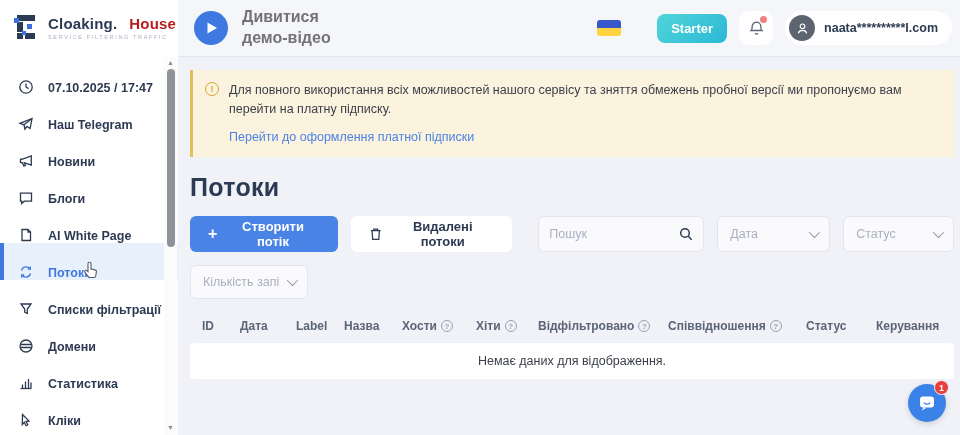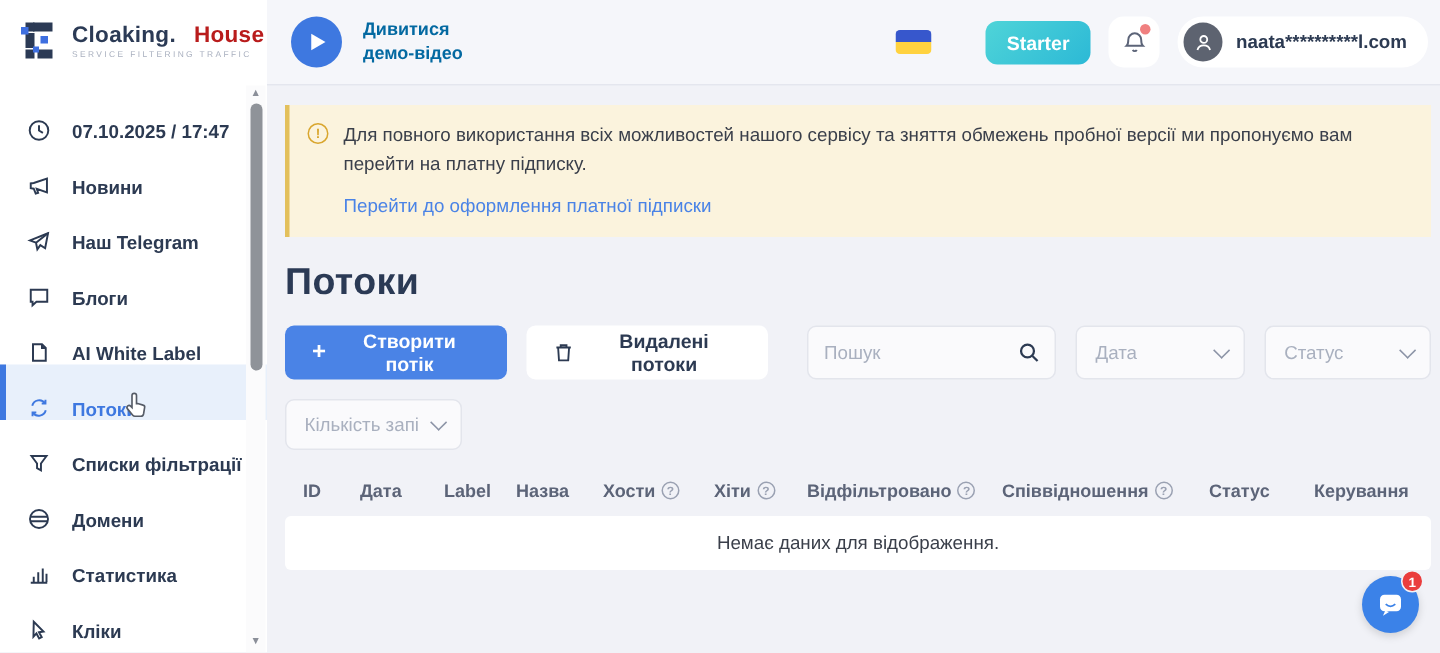--- a/index.html
+++ b/index.html
@@ -29,21 +29,21 @@
   .sb-arrow.down { bottom:2px; }
   .sb-thumb { position:absolute; left:2.5px; top:12px; width:8px; height:178px; background:#8f9399; border-radius:5px; }
 
   
   .main { flex:1; display:flex; flex-direction:column; background:#f1f2f7; position:relative; }
 
   
   .topbar { height:57px; background:#f5f6fa; border-bottom:1px solid #e4e6ee; display:flex; align-items:center; padding:0 12px 0 16px; }
   .play-btn { width:34px; height:34px; border-radius:50%; background:#3e78e0; display:flex; align-items:center; justify-content:center; cursor:pointer; flex:0 0 34px; }
   .play-btn svg { width:12px; height:12px; fill:#ffffff; margin-left:2px; }
-  .demo-label { margin-left:14px; font-size:12px; font-weight:bold; color:#0369a1; line-height:1.3; }
+  .demo-label { margin-left:14px; font-size:16px; font-weight:bold; color:#737373; line-height:1.3; }
   .topbar-right { margin-left:auto; display:flex; align-items:center; gap:12px;justify-content:center; }
   .flag { width:24px; height:16px; border-radius:3px; overflow:hidden; margin-right:24px; cursor:pointer; }
   .flag .top { height:8px; background:#3757cc; }
   .flag .bot { height:8px; background:#ffd23f; }
   .plan-badge { background:linear-gradient(135deg,#4fd4d8,#2cb9d6); color:#ffffff; font-size:13px; font-weight:bold; padding:7px 14px; border-radius:8px; cursor:pointer; }
   .bell-box { width:34px; height:34px; background:#ffffff; border-radius:10px; display:flex; align-items:center; justify-content:center; position:relative; cursor:pointer; }
   .bell-box svg { width:17px; height:17px; stroke:#5c6478; fill:none; stroke-width:1.3; }
   .bell-dot { position:absolute; top:5px; right:6px; width:7px; height:7px; border-radius:50%; background:#f08080; }
   .user-chip { background:#ffffff; border-radius:17px; height:34px; display:flex; align-items:center; gap:9px; padding:0 14px 0 4px; cursor:pointer; }
   .avatar { width:26px; height:26px; border-radius:50%; background:#5d6370; display:flex; align-items:center; justify-content:center; }
@@ -120,43 +120,43 @@
     <div class="nav-item datetime-row">
       <svg viewBox="0 0 16 16">
           <circle cx="8" cy="8" r="6.2"></circle>
           <path d="M8 4.5V8l2.6 1.6"></path>
         </svg>
       <span>07.10.2025 / 17:47</span>
     </div>
 
     <div class="nav-item">
       <svg viewBox="0 0 16 16">
-          <path d="M2.5 6.3v3.2l2 .3 1.3 3.2 1.6-.5-.9-2.6 6.8 2.3V3L4.5 6z"></path>
-        </svg>
-      <span>Новини</span>
-    </div>
-    <div class="nav-item">
-      <svg viewBox="0 0 16 16">
           <path d="M14 2.5 2 7.3l4 1.5.9 4.4 2-2.8 3.2 2.1z"></path>
           <path d="M6 8.8l8-6.3"></path>
         </svg>
       <span>Наш Telegram</span>
     </div>
     <div class="nav-item">
       <svg viewBox="0 0 16 16">
+          <path d="M2.5 6.3v3.2l2 .3 1.3 3.2 1.6-.5-.9-2.6 6.8 2.3V3L4.5 6z"></path>
+        </svg>
+      <span>Новини</span>
+    </div>
+    <div class="nav-item">
+      <svg viewBox="0 0 16 16">
           <path d="M2.5 3.2h11v8h-7.2l-2.6 2.3v-2.3H2.5z"></path>
         </svg>
       <span>Блоги</span>
     </div>
     <div class="nav-item">
       <svg viewBox="0 0 16 16">
           <path d="M4 2.5h6l2.5 2.5v8.5H4z"></path>
           <path d="M10 2.5V5h2.5"></path>
         </svg>
-      <span>AI White Label</span>
+      <span>AI White Page</span>
     </div>
     <div class="nav-item active">
       <svg viewBox="0 0 16 16">
           <path d="M3.5 6.5a4.8 4.8 0 0 1 8.6-1.6"></path>
           <path d="M12.3 2.5v2.5H9.8"></path>
           <path d="M12.5 9.5a4.8 4.8 0 0 1-8.6 1.6"></path>
           <path d="M3.7 13.5V11h2.5"></path>
         </svg>
       <span>Потоки</span>
     </div>

